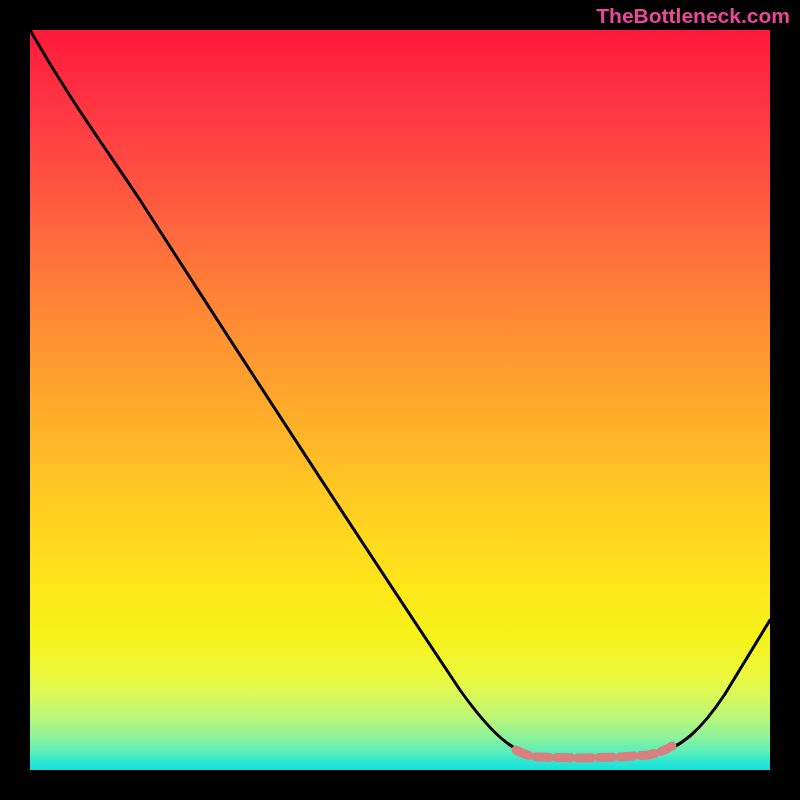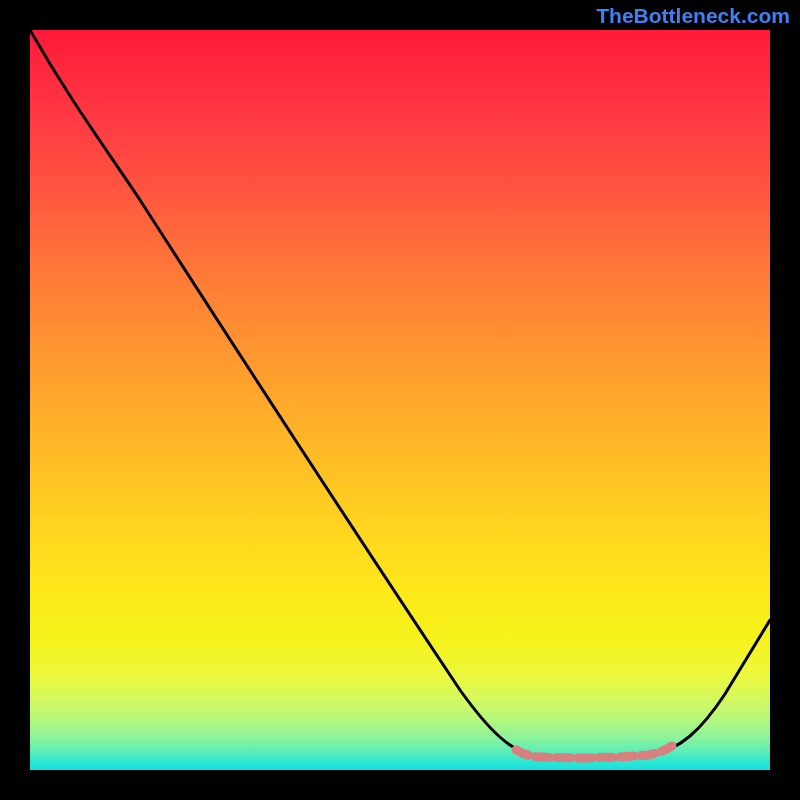--- a/index.html
+++ b/index.html
@@ -8,21 +8,21 @@
     height: 800px;
     background: #000;
     position: relative;
     font-family: Arial, sans-serif;
     overflow: hidden;
   }
   .watermark {
     position: absolute;
     top: 4px;
     right: 10px;
-    color: #3b82f6;
+    color: #ec4899;
     font-size: 21px;
     font-weight: bold;
     z-index: 10;
   }
   .plot-area {
     position: absolute;
     left: 30px;
     top: 30px;
     width: 740px;
     height: 740px;

